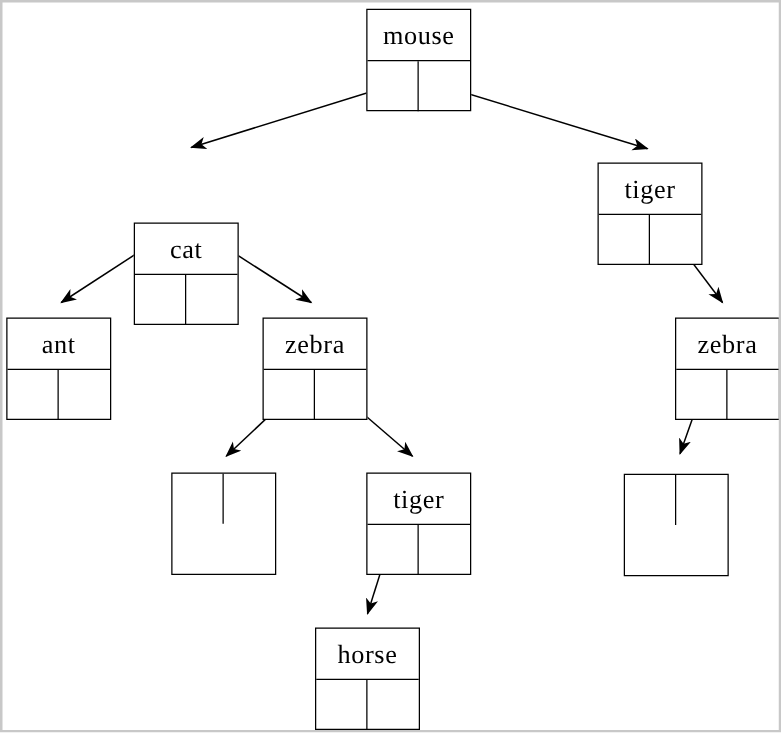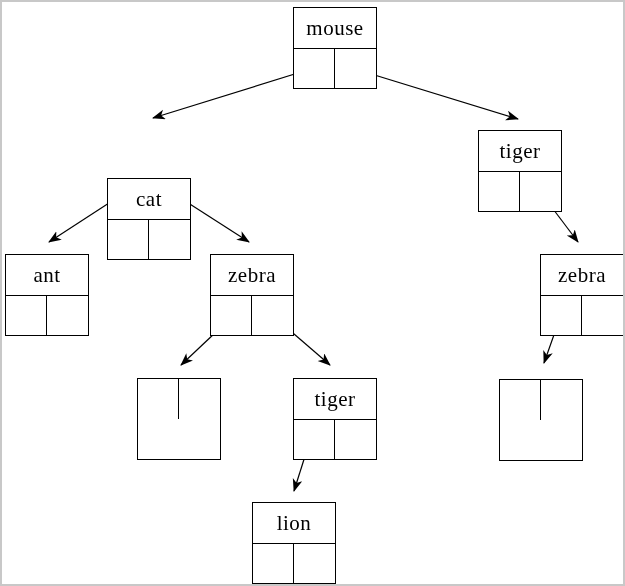--- a/index.html
+++ b/index.html
@@ -127,20 +127,20 @@
           <div class="cell right"></div>
         </div>
       </div>
       <div class="node" style="left: 497px; top: 377px;">
         <div class="cells">
           <div class="cell left"></div>
           <div class="cell right"></div>
         </div>
       </div>
       <div class="node" style="left: 250px; top: 500px;">
-        <div class="label">lion</div>
+        <div class="label">horse</div>
         <div class="cells">
           <div class="cell left"></div>
           <div class="cell right"></div>
         </div>
       </div>
     </div>
 </div>
 
 </body></html>

